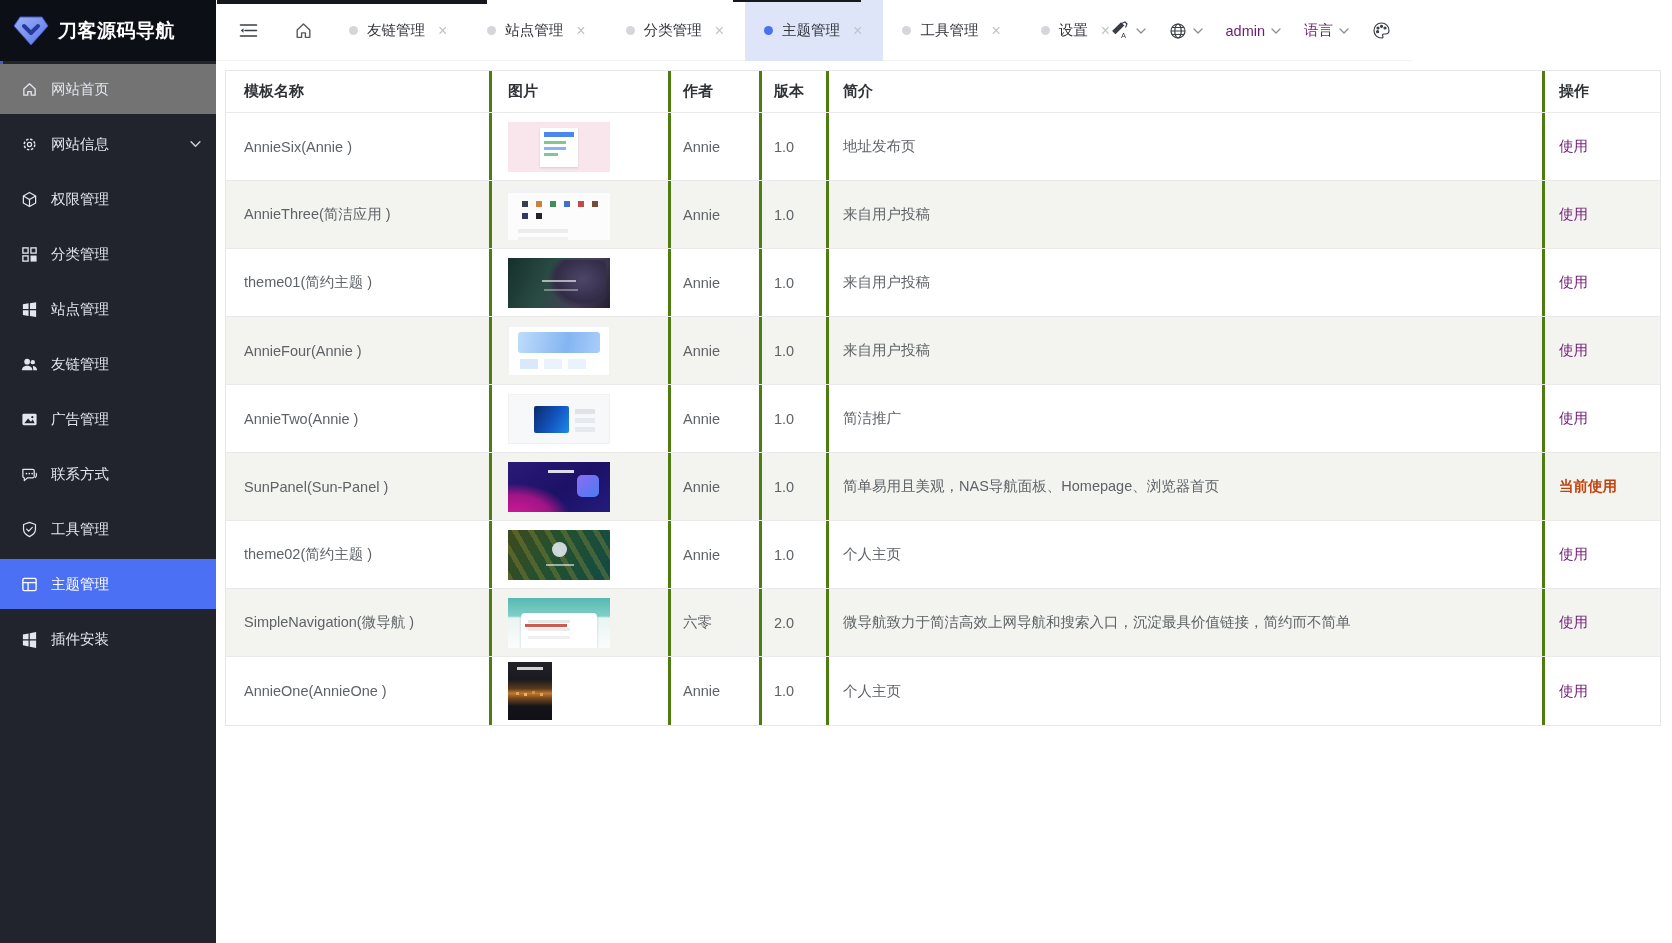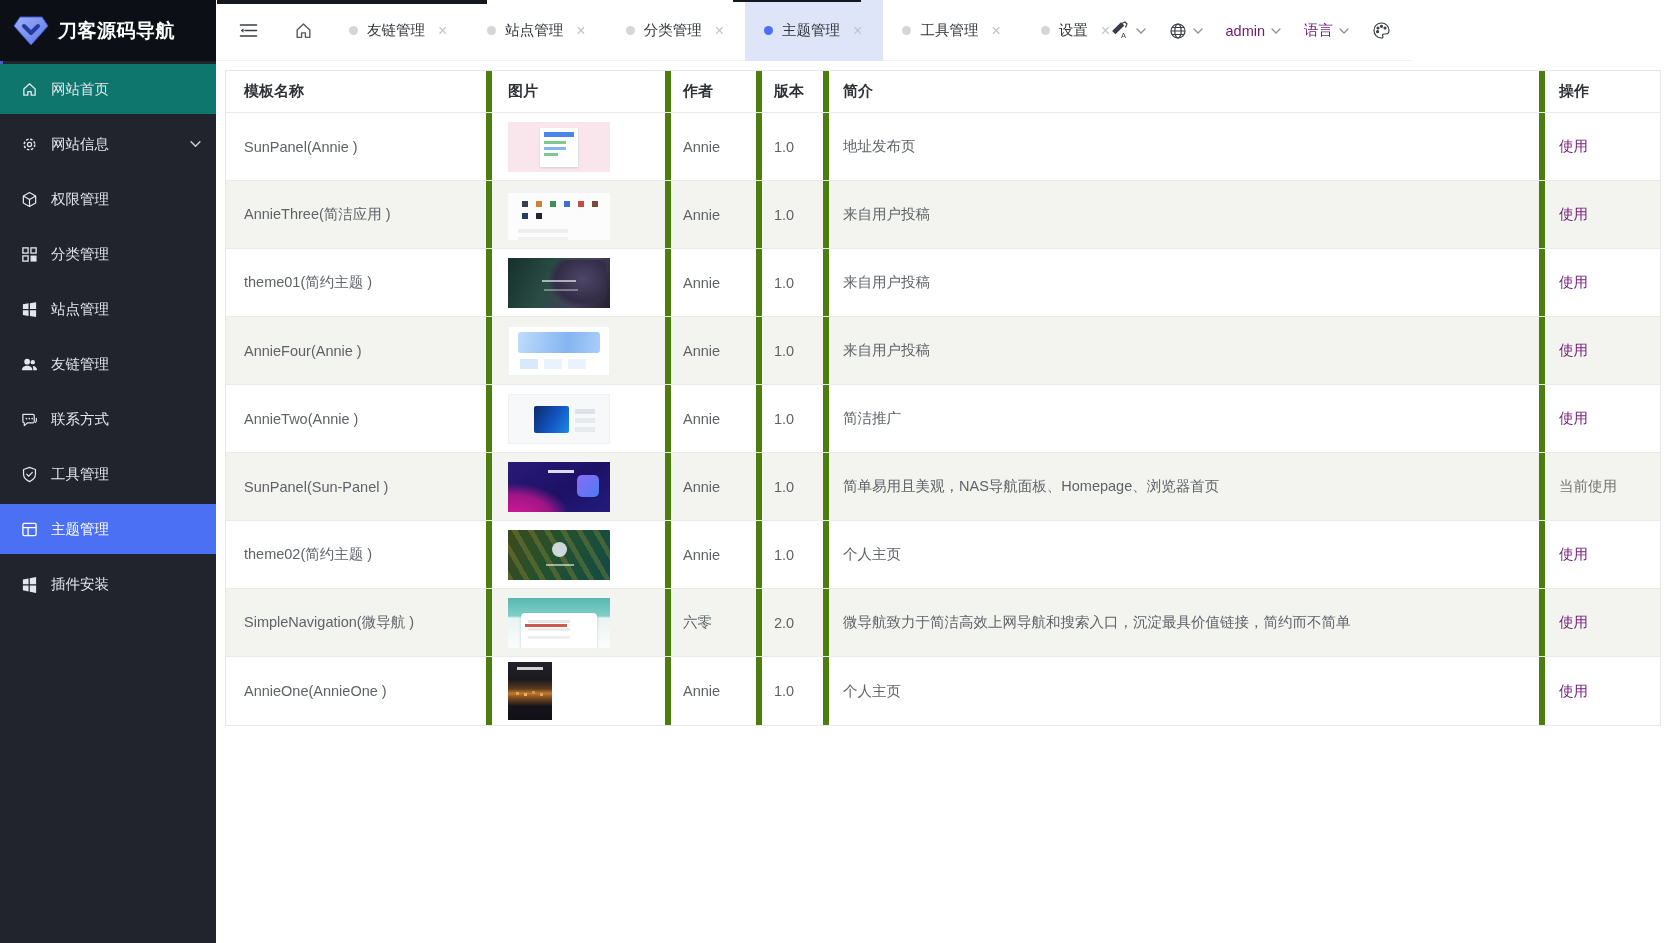--- a/index.html
+++ b/index.html
@@ -25,21 +25,21 @@
   .side-scroll-thumb {
     position:absolute; left:0; top:61px; width:3px; height:22px; background:#4a5ace;
   }
   .menu { padding-top:3px; }
   .menu-item {
     height:50px; margin-bottom:5px; display:flex; align-items:center;
     padding-left:21px; gap:13px; color:#e3e6ee; font-size:14.5px;
     cursor:pointer; position:relative;
   }
   .menu-item svg { flex:0 0 auto; }
-  .menu-item.hilite { background:#0f766e; }
+  .menu-item.hilite { background:#737373; }
   .menu-item.active { background:#4c70f4; color:#ffffff; }
   .menu-chevron { position:absolute; right:15px; top:50%; transform:translateY(-50%); }
 
   
   .main { position:absolute; left:216px; top:0; right:0; height:943px; background:#fff; }
   .header { position:relative; height:61px; background:#fff; border-bottom:1px solid #f2f2f2; }
   .artifact-a { position:absolute; left:1px; top:0; width:270px; height:4px; background:#15181d; z-index:9; }
   .artifact-b { position:absolute; left:517px; top:0; width:128px; height:2px; background:#15181d; z-index:9; }
   .hamburger { position:absolute; left:20px; top:0; height:61px; width:24px; display:flex; align-items:center; justify-content:center; cursor:pointer; }
   .home-btn  { position:absolute; left:74px; top:0; height:61px; width:26px; display:flex; align-items:center; justify-content:center; cursor:pointer; }
@@ -67,30 +67,30 @@
     border:1px solid #e7e7e7; background:#fff; font-size:14.5px;
   }
   .trow, .thead {
     display:grid; grid-template-columns:266px 179px 91px 67px 716px 1fr;
     border-bottom:1px solid #eaeaea;
   }
   .thead { height:42px; color:#2f3237; font-weight:600; font-size:15px; }
   .trow { height:68px; color:#5f6368; }
   .trow:last-child { border-bottom:none; }
   .trow.alt { background:#f3f4f0; }
-  .td { display:flex; align-items:center; border-right:6px solid #4d7c0f; overflow:hidden; }
+  .td { display:flex; align-items:center; border-right:3px solid #4d7c0f; overflow:hidden; }
   .td:last-child { border-right:none; }
   .c-name   { padding-left:18px; }
   .c-img    { padding-left:16px; }
   .c-author { padding-left:12px; }
   .c-ver    { padding-left:12px; }
   .c-desc   { padding-left:14px;text-align:center; }
   .c-act    { padding-left:14px; }
   .action-link { color:#701a75; cursor:pointer; }
-  .action-link.current { color:#737373; cursor:default; }
+  .action-link.current { color:#c2410c; cursor:default;font-weight:bold; }
 
   
   .thumb { width:102px; height:50px; position:relative; overflow:hidden; background:#eee; flex:0 0 auto; }
 
   .thumb[data-thumb="annie-six"] { background:#f8e6ec; }
   .thumb[data-thumb="annie-six"]::before { content:""; position:absolute; left:32px; top:6px; width:38px; height:39px; background:#fff; box-shadow:0 1px 2px rgba(0,0,0,.12); }
   .thumb[data-thumb="annie-six"]::after { content:""; position:absolute; left:36px; top:10px; width:30px; height:30px;
     background-image:linear-gradient(#4a86ee,#4a86ee),linear-gradient(#7ec98f,#7ec98f),linear-gradient(#86b4f2,#86b4f2),linear-gradient(#7ec98f,#7ec98f);
     background-repeat:no-repeat;
     background-size:30px 5px,22px 3px,22px 3px,14px 3px;
@@ -211,20 +211,28 @@
       <div class="menu-item">
         <svg class="ic" width="17" height="17" viewBox="0 0 18 18" fill="#e3e6ee">
             <circle cx="6.5" cy="6" r="3"></circle>
             <path d="M1 15c0-3 2.5-4.6 5.5-4.6S12 12 12 15z"></path>
             <circle cx="12.5" cy="6.5" r="2.3"></circle>
             <path d="M12.6 10.5c2.5.1 4.4 1.6 4.4 4.5h-4z"></path>
           </svg>
         <span>友链管理</span>
       </div>
       <div class="menu-item">
+        <svg class="ic" width="17" height="17" viewBox="0 0 18 18">
+            <rect x="1.5" y="3" width="15" height="12" rx="1.5" fill="#e3e6ee"></rect>
+            <path d="M3.5 13l4-5 3 3.4L12.5 9l2 4z" fill="#21242d"></path>
+            <circle cx="12" cy="6.5" r="1.2" fill="#21242d"></circle>
+          </svg>
+        <span>广告管理</span>
+      </div>
+      <div class="menu-item">
         <svg class="ic" width="17" height="17" viewBox="0 0 18 18" fill="none" stroke="#e3e6ee" stroke-width="1.3">
             <path d="M2 3.5h10.5a1.5 1.5 0 011.5 1.5v6a1.5 1.5 0 01-1.5 1.5H7l-3.5 3v-3H3.5A1.5 1.5 0 012 11z" stroke-linejoin="round"></path>
             <circle cx="5.8" cy="8" r=".9" fill="#e3e6ee" stroke="none"></circle>
             <circle cx="8.8" cy="8" r=".9" fill="#e3e6ee" stroke="none"></circle>
             <circle cx="11.8" cy="8" r=".9" fill="#e3e6ee" stroke="none"></circle>
             <path d="M15.8 7.5c.8.5.8 4-.8 5"></path>
           </svg>
         <span>联系方式</span>
       </div>
       <div class="menu-item">
@@ -350,21 +358,21 @@
       <div class="thead">
         <div class="td c-name">模板名称</div>
         <div class="td c-img">图片</div>
         <div class="td c-author">作者</div>
         <div class="td c-ver">版本</div>
         <div class="td c-desc">简介</div>
         <div class="td c-act">操作</div>
       </div>
 
       <div class="trow">
-        <div class="td c-name">SunPanel(Annie )</div>
+        <div class="td c-name">AnnieSix(Annie )</div>
         <div class="td c-img">
             <div class="thumb" data-thumb="annie-six"></div>
           </div>
         <div class="td c-author">Annie</div>
         <div class="td c-ver">1.0</div>
         <div class="td c-desc">地址发布页</div>
         <div class="td c-act">
             <span class="action-link">使用</span>
           </div>
       </div>

